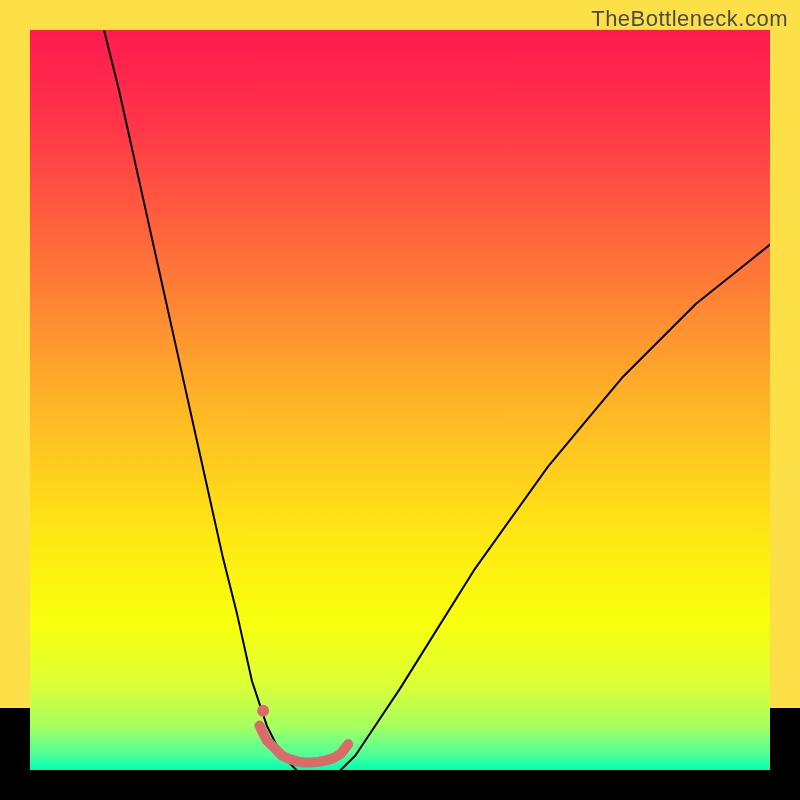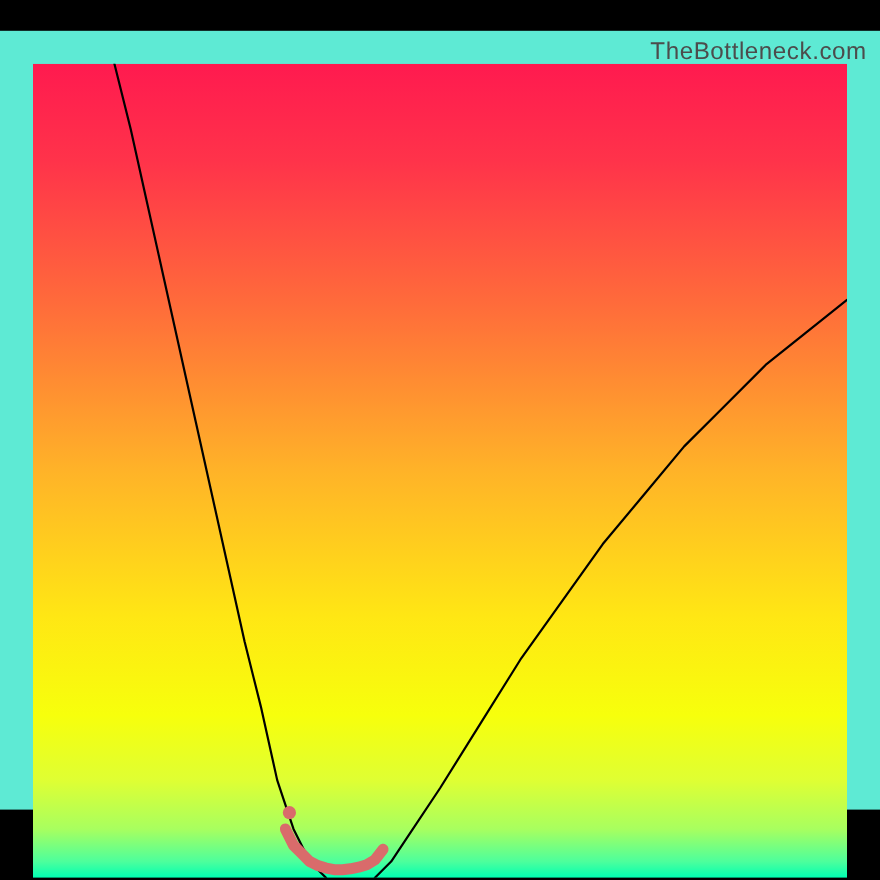--- a/index.html
+++ b/index.html
@@ -6,23 +6,22 @@
     margin: 0;
     padding: 0;
     width: 800px;
     height: 800px;
     background: #000;
     font-family: Arial, Helvetica, sans-serif;
   }
   .outer {
     width: 800px;
     height: 708px;
-    background: #5eead4;
+    background: #fde047;
     position: relative;
-    margin-top: 28px;
   }
   .watermark {
     position: absolute;
     top: 6px;
     right: 12px;
     color: #4c4c4c;
     font-size: 22px;
     font-weight: 500;
     letter-spacing: 0.5px;
     z-index: 5;

